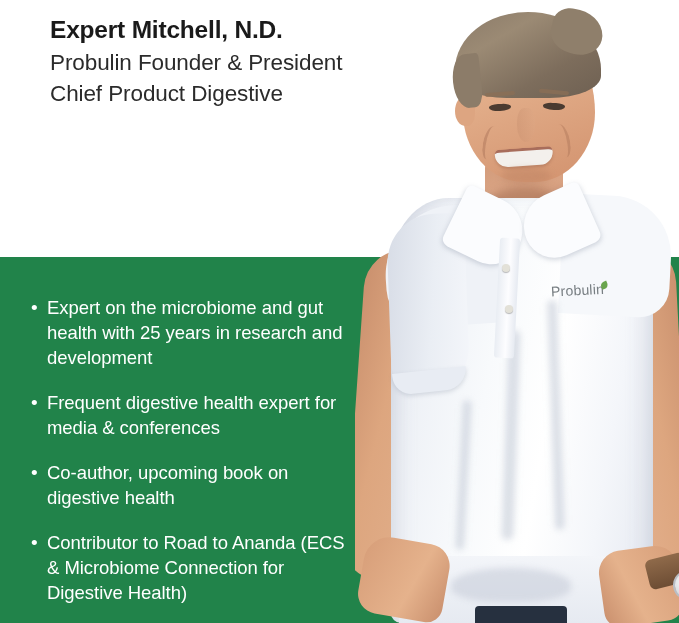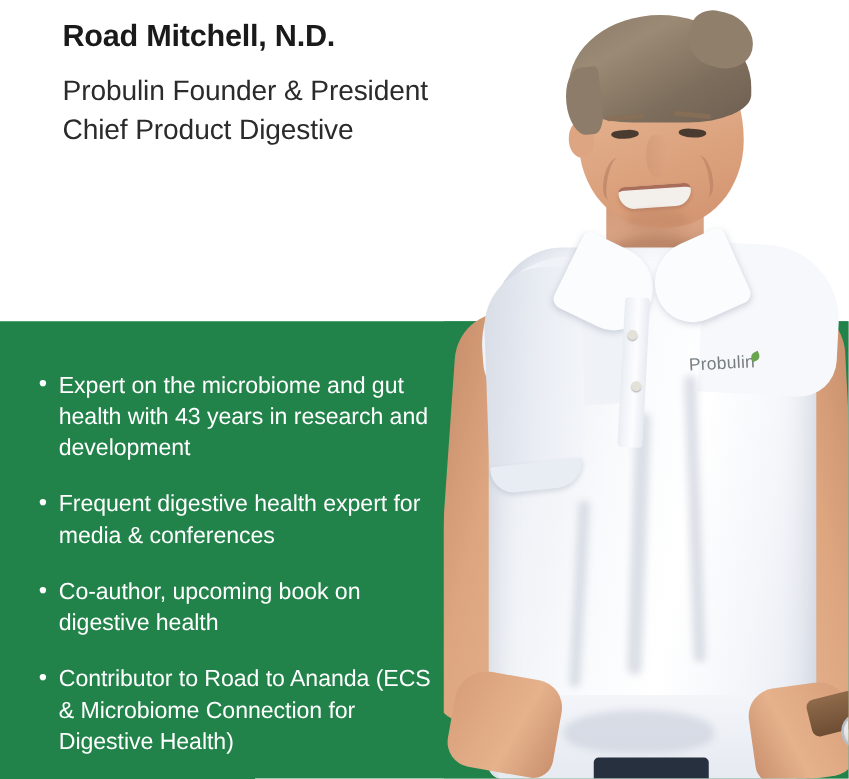--- a/index.html
+++ b/index.html
@@ -50,21 +50,21 @@
   }
   .sub-line {
     font-size: 22.5px;
     font-weight: 400;
     color: #2b2b2b;
     line-height: 31px;
     letter-spacing: -0.1px;
     white-space: nowrap;
   }
   .role-block {
-    margin-top: 12px;
+    margin-top: 2px;
   }
   .role-line {
     font-size: 22.5px;
     font-weight: 400;
     color: #2b2b2b;
     line-height: 31px;
     letter-spacing: -0.1px;
     white-space: nowrap;
   }
 
@@ -451,31 +451,31 @@
 </style>
 </head>
 <body>
 
 <div class="card">
 
   <div class="panel-white"></div>
   <div class="panel-green"></div>
 
   <div class="header-text">
-    <div class="name-line">Road Mitchell, N.D.</div>
+    <div class="name-line">Expert Mitchell, N.D.</div>
     <div class="role-block">
       <div class="role-line">Probulin Founder &amp; President</div>
       <div class="role-line">Chief Product Digestive</div>
     </div>
   </div>
 
   <div class="bullets">
     <div class="bullet-item">
       <span class="bullet-dot">•</span>
-      <span class="bullet-text">Expert on the microbiome and gut health with 43 years in research and development</span>
+      <span class="bullet-text">Expert on the microbiome and gut health with 25 years in research and development</span>
     </div>
     <div class="bullet-item">
       <span class="bullet-dot">•</span>
       <span class="bullet-text">Frequent digestive health expert for media &amp; conferences</span>
     </div>
     <div class="bullet-item">
       <span class="bullet-dot">•</span>
       <span class="bullet-text">Co-author, upcoming book on digestive health</span>
     </div>
     <div class="bullet-item">

